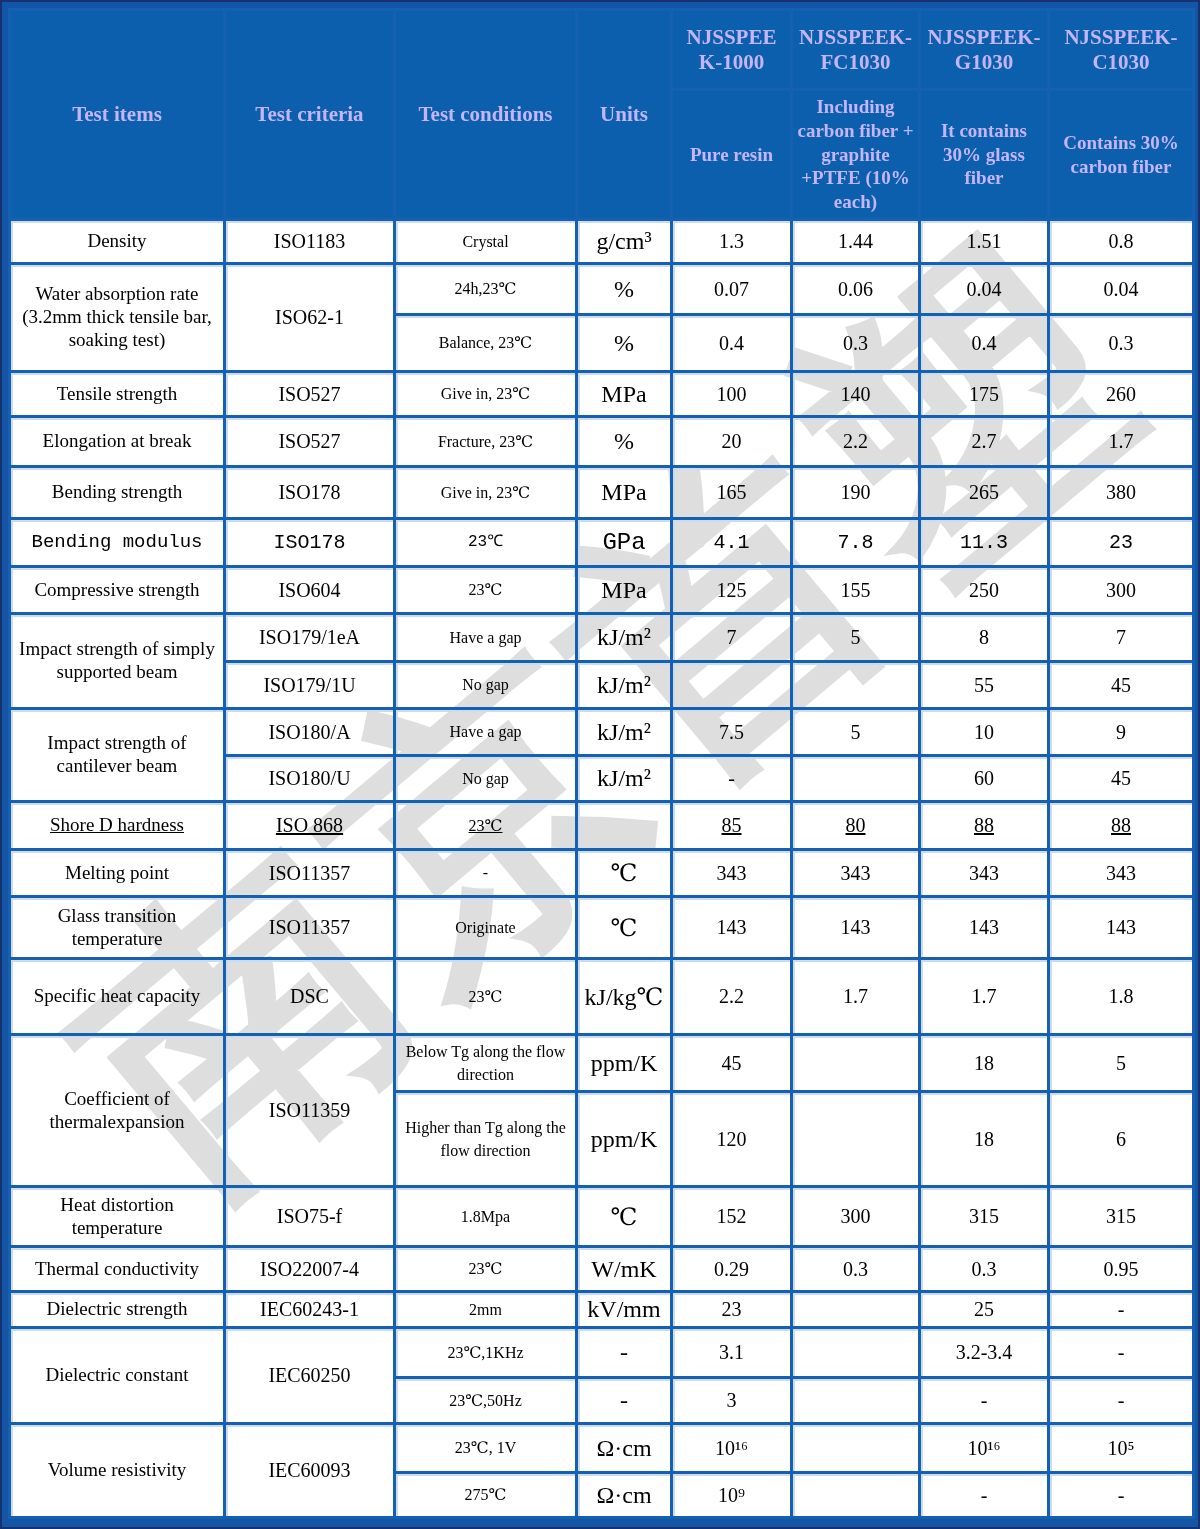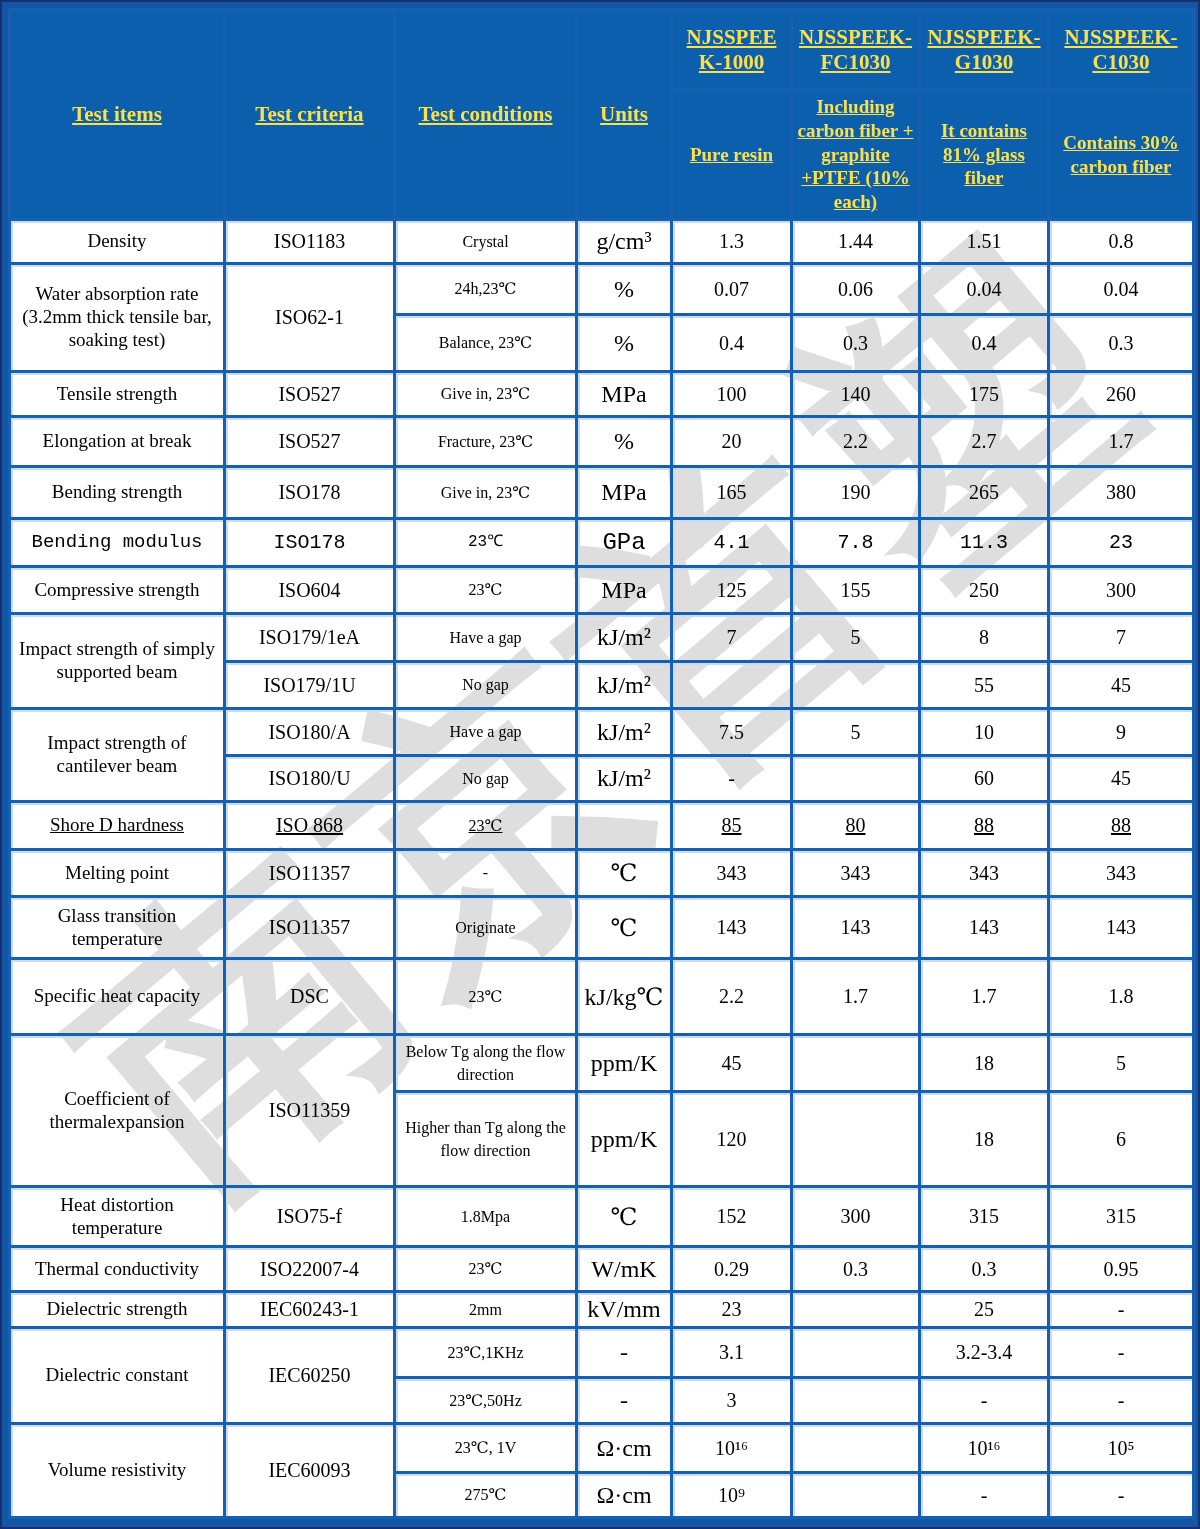--- a/index.html
+++ b/index.html
@@ -46,24 +46,23 @@
   }
   th, td {
     border:3px solid #1660b2;
     text-align:center;
     vertical-align:middle;
     padding:2px 4px;
     overflow:hidden;
   }
   thead th {
     background:#0b5fac;
-    color:#fde047;
+    color:#c4b5fd;
     font-weight:bold;
     font-size:21px;
-    text-decoration:underline;
   }
   tr.hrow1 { height:80px; }
   tr.hrow2 { height:130px; }
   tr.hrow2 th { font-size:19px; line-height:1.25; }
   tbody td {
     background:transparent;
     color:#000000;
     font-size:20px;
     box-shadow:inset 2px 2px 0 0 #ccdcef;
   }
@@ -97,21 +96,21 @@
           <th rowspan="2">Test conditions</th>
           <th rowspan="2">Units</th>
           <th>NJSSPEE K-1000</th>
           <th>NJSSPEEK-FC1030</th>
           <th>NJSSPEEK-G1030</th>
           <th>NJSSPEEK-C1030</th>
         </tr>
         <tr class="hrow2">
           <th>Pure resin</th>
           <th>Including carbon fiber + graphite +PTFE (10% each)</th>
-          <th>It contains 81% glass fiber</th>
+          <th>It contains 30% glass fiber</th>
           <th>Contains 30% carbon fiber</th>
         </tr>
       </thead>
       <tbody id="tbody">
           <tr style="height: 44px;">
             <td class="item">Density</td>
             <td class="criteria">ISO1183</td>
             <td class="cond">Crystal</td>
             <td class="units">g/cm³</td>
             <td class="val">1.3</td>

